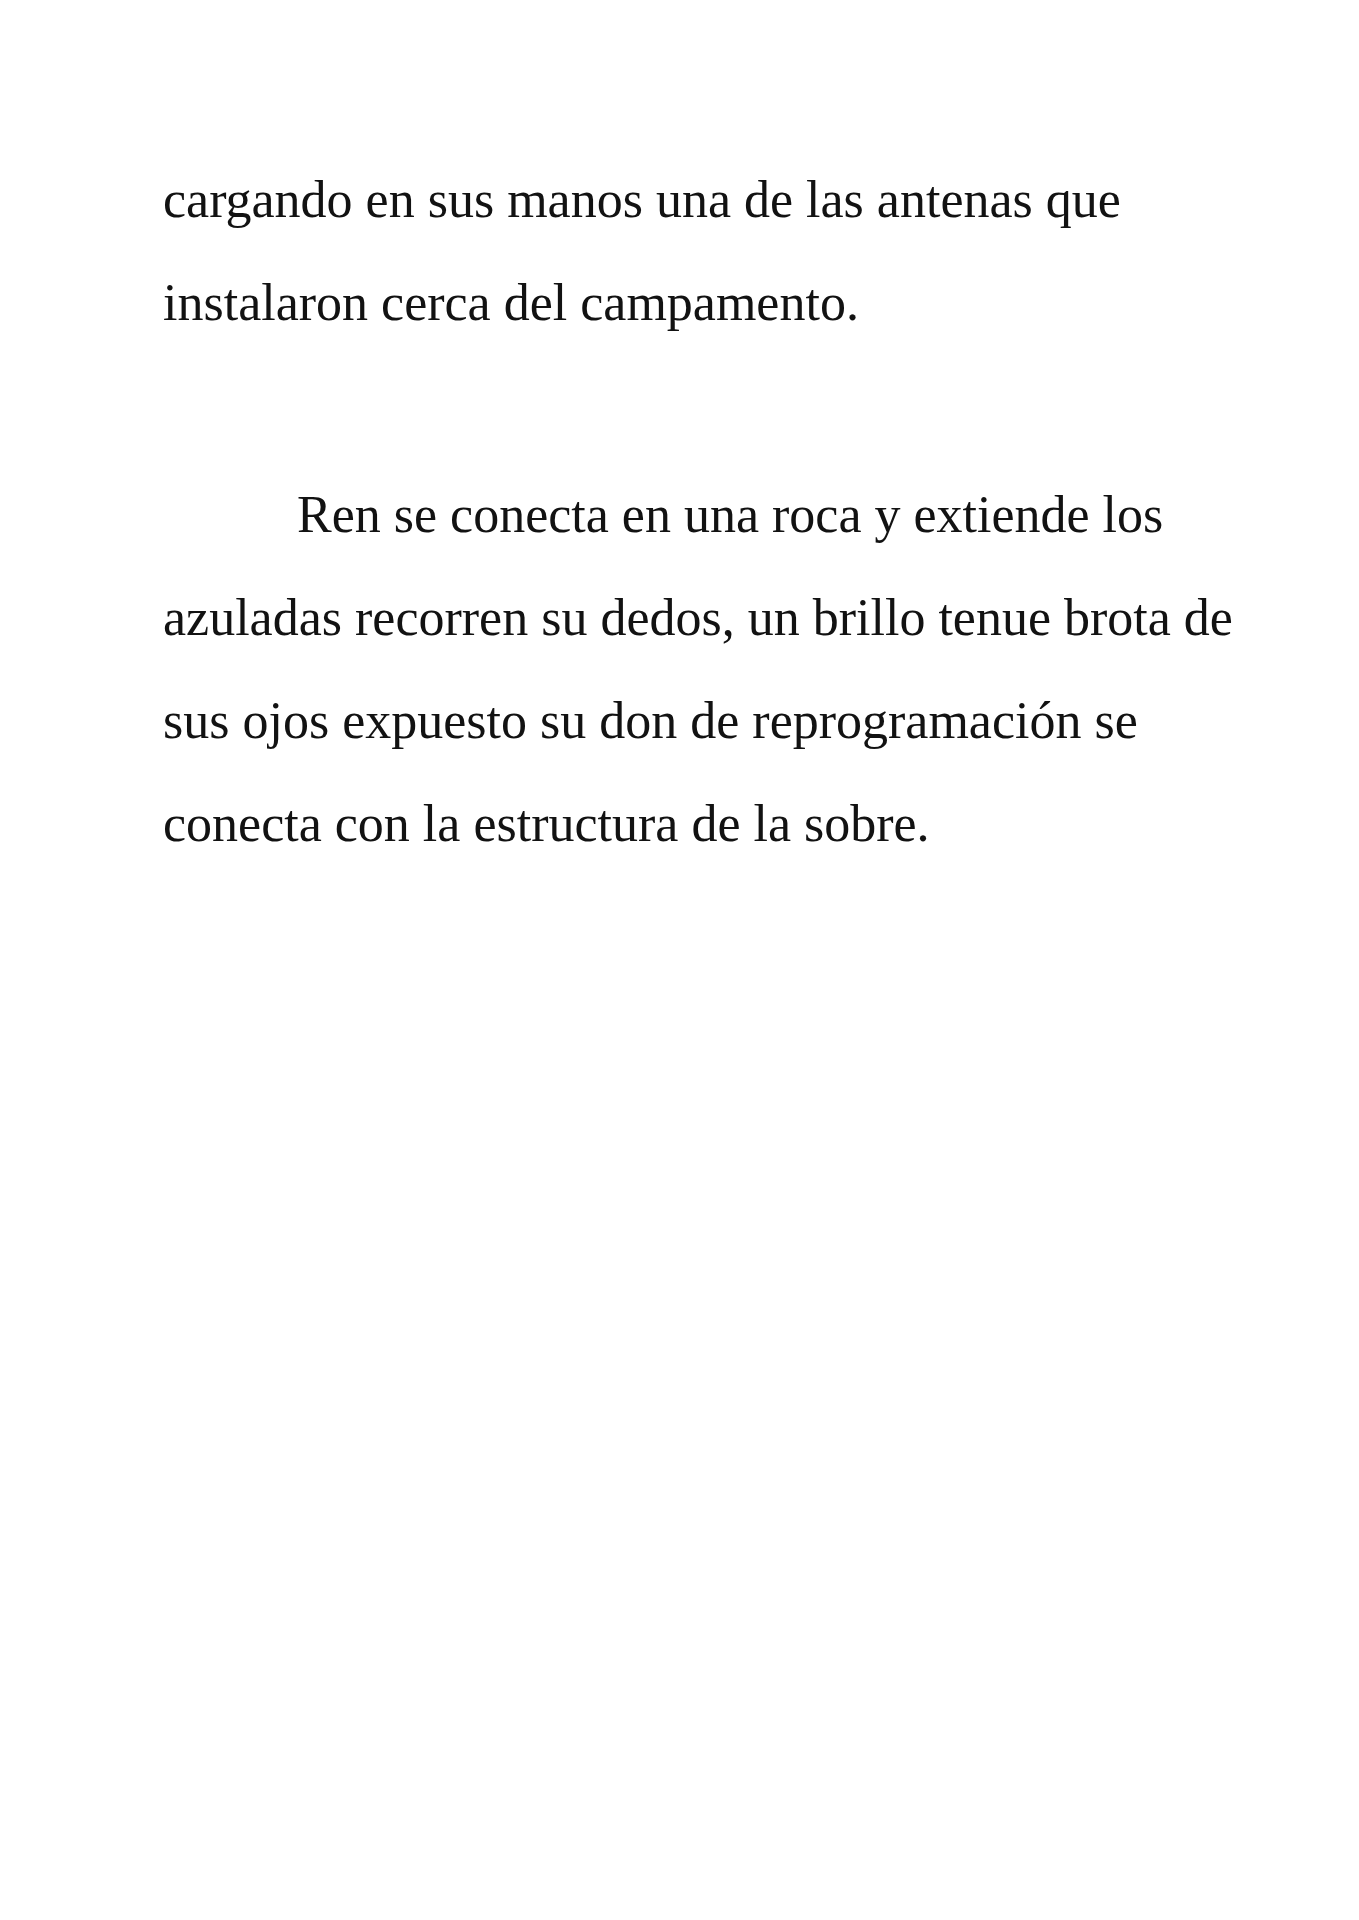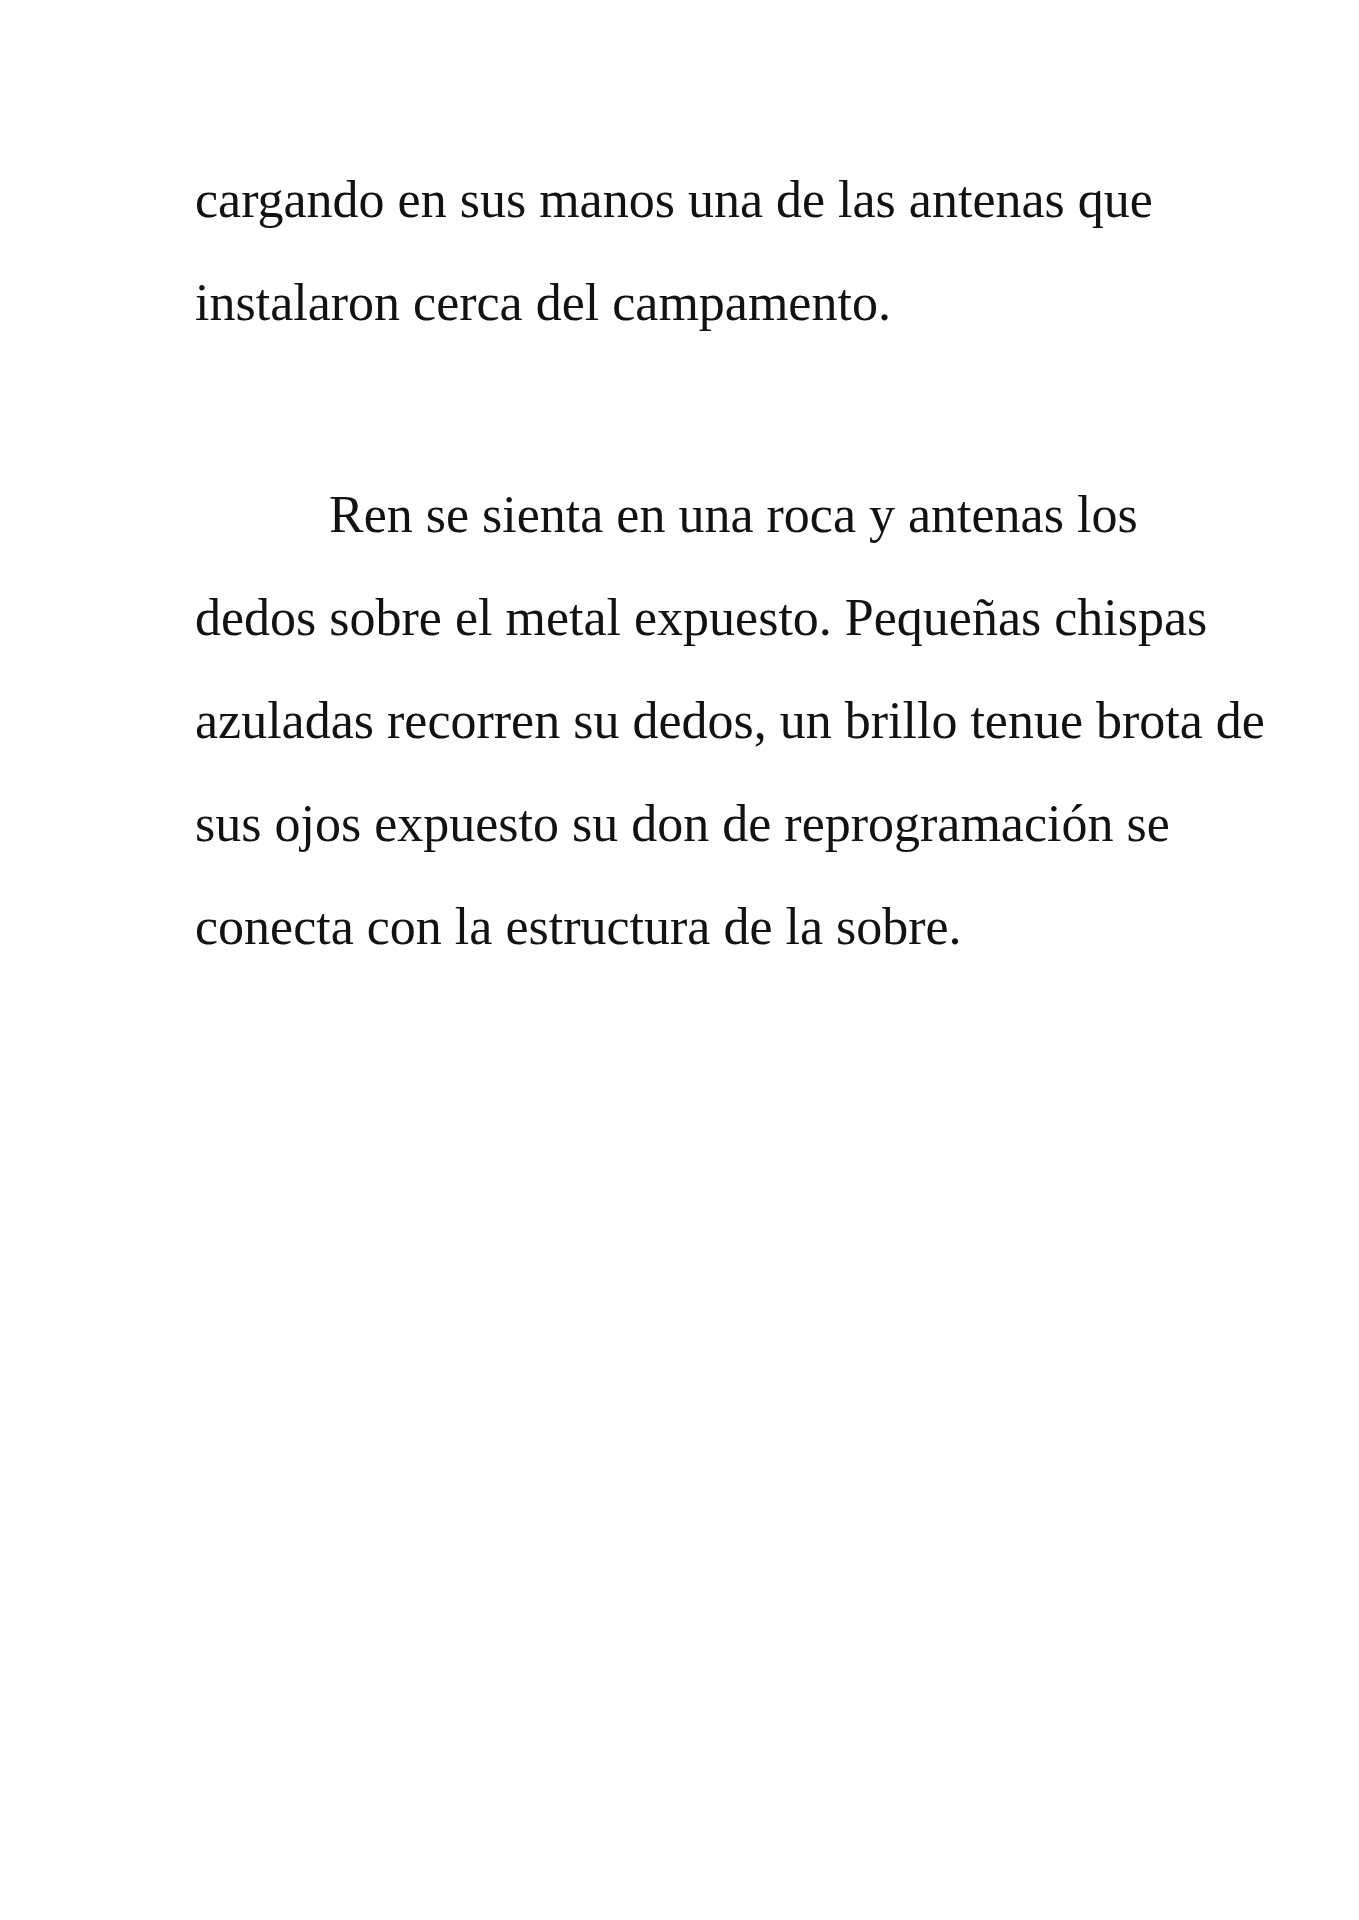--- a/index.html
+++ b/index.html
@@ -22,36 +22,34 @@
     overflow: hidden;
   }
   .para {
     margin: 0 0 109px 0;
   }
   .para:last-child {
     margin-bottom: 0;
   }
   .line {
     white-space: pre;
-    margin-left: 32px;
   }
   .para.indent .line:first-child {
     text-indent: 134px;
   }
 </style>
 </head>
 <body>
 
 <div class="page">
     <div class="para">
       <div class="line">cargando en sus manos una de las antenas que</div>
       <div class="line">instalaron cerca del campamento.</div>
     </div>
     <div class="para indent">
     </div>
     <div class="para indent">
-      <div class="line">Ren se sienta en una roca y antenas los</div>
-      <div class="line">dedos sobre el metal expuesto. Pequeñas chispas</div>
+      <div class="line">Ren se conecta en una roca y extiende los</div>
       <div class="line">azuladas recorren su dedos, un brillo tenue brota de</div>
       <div class="line">sus ojos expuesto su don de reprogramación se</div>
       <div class="line">conecta con la estructura de la sobre.</div>
     </div>
   </div>
 
 </body></html>

